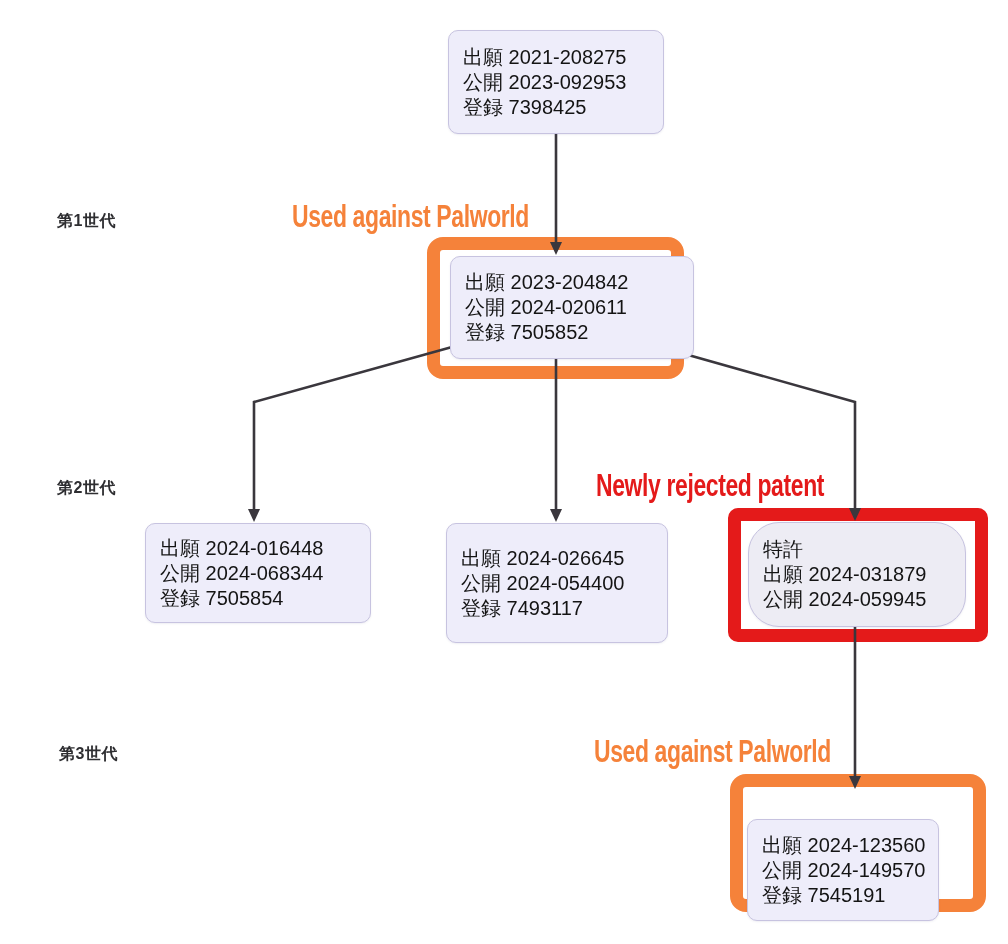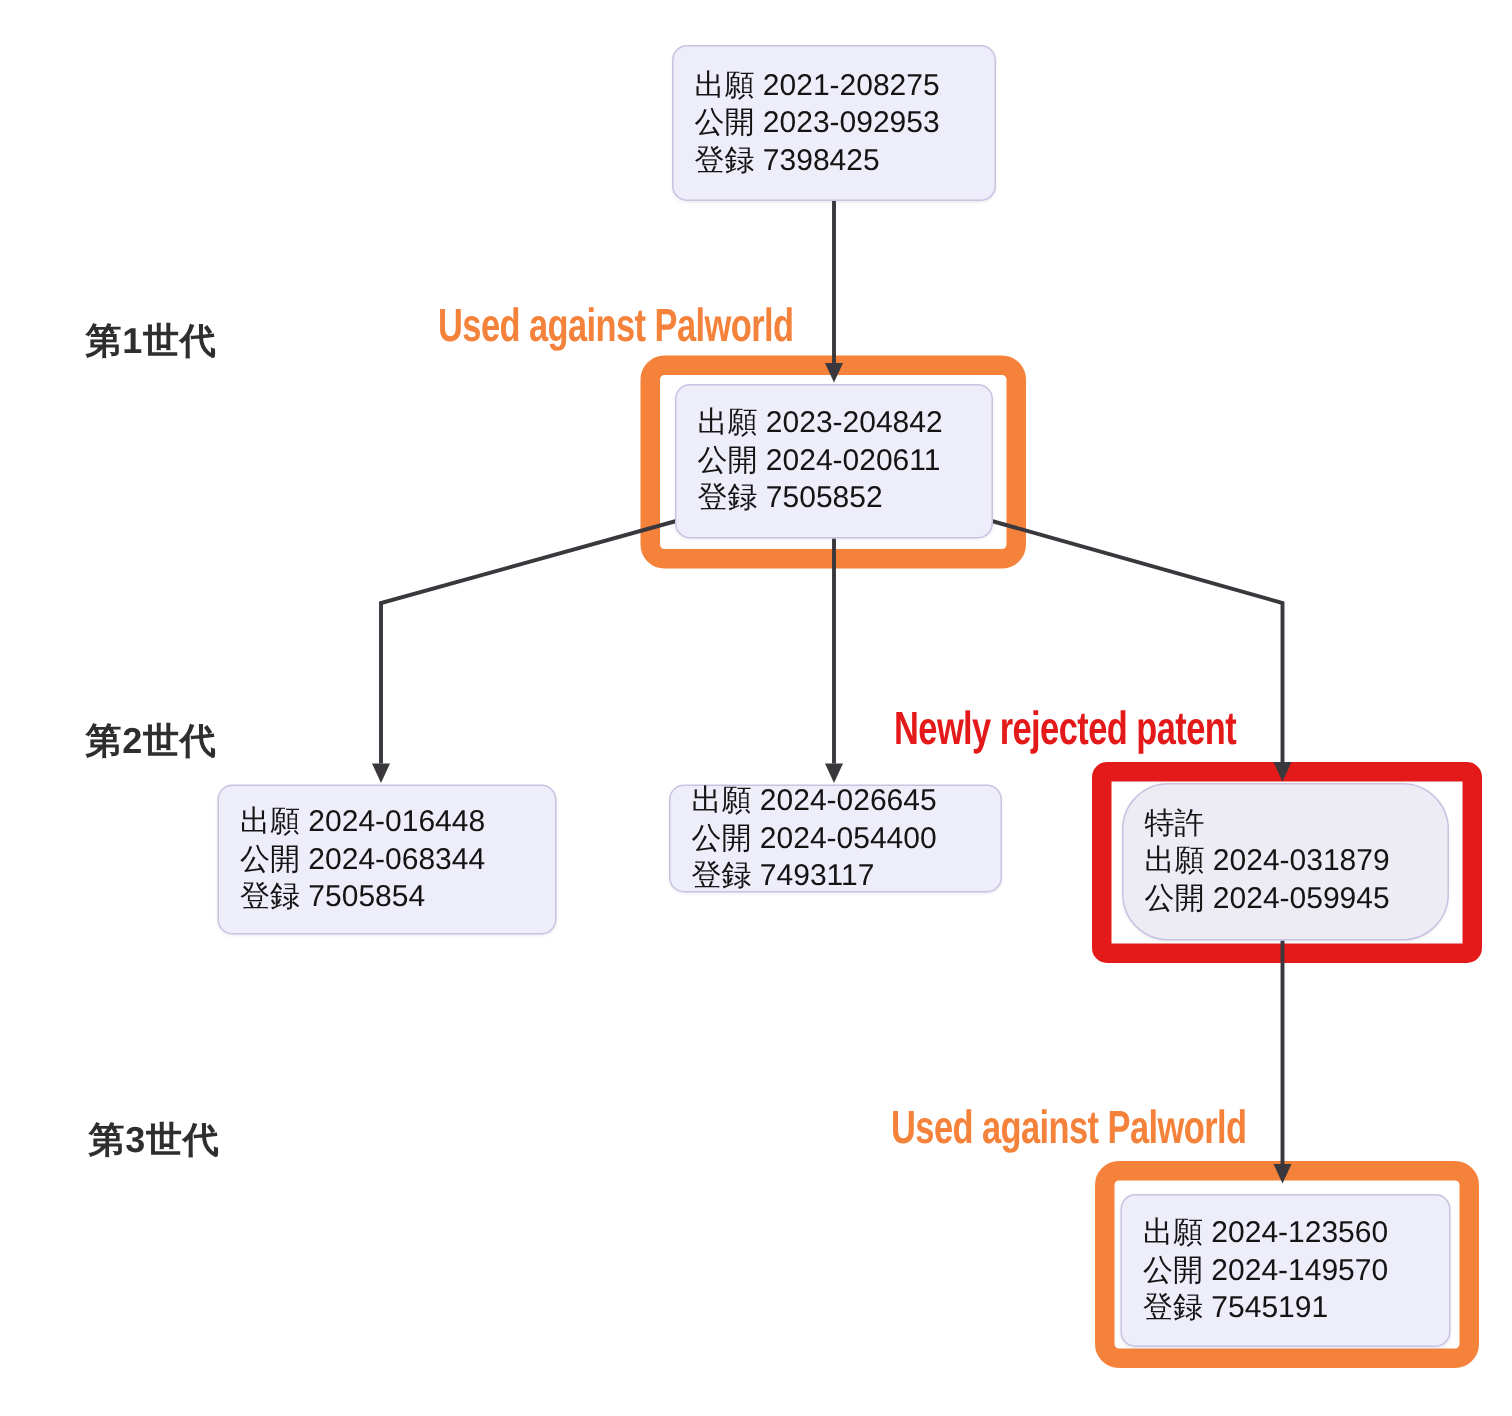--- a/index.html
+++ b/index.html
@@ -11,21 +11,21 @@
   .canvas {
     position: relative;
     width: 1008px;
     height: 944px;
     background: #ffffff;
     overflow: hidden;
   }
   
   .gen-label {
     position: absolute;
-    font-size: 24px;
+    font-size: 16px;
     font-weight: 700;
     color: #2e2e31;
     letter-spacing: 0.5px;
     white-space: nowrap;
     z-index: 4;
   }
   
   .frame {
     position: absolute;
     box-sizing: border-box;
@@ -118,43 +118,43 @@
   <div class="annot orange-text" style="left:292px; top:199px">Used against Palworld</div>
   <div class="annot red-text" style="left:596px; top:468px">Newly rejected patent</div>
   <div class="annot orange-text" style="left:594px; top:734px">Used against Palworld</div>
 
   <div class="node" style="left:448px; top:30px; width:216px; height:104px">
     <div class="nline">出願 2021-208275</div>
     <div class="nline">公開 2023-092953</div>
     <div class="nline">登録 7398425</div>
   </div>
 
-  <div class="node" style="left:450px; top:256px; width:212px; height:103px">
+  <div class="node" style="left:450px; top:256px; width:244px; height:103px">
     <div class="nline">出願 2023-204842</div>
     <div class="nline">公開 2024-020611</div>
     <div class="nline">登録 7505852</div>
   </div>
 
   <div class="node" style="left:145px; top:523px; width:226px; height:100px">
     <div class="nline">出願 2024-016448</div>
     <div class="nline">公開 2024-068344</div>
     <div class="nline">登録 7505854</div>
   </div>
 
-  <div class="node" style="left:446px; top:523px; width:222px; height:72px">
+  <div class="node" style="left:446px; top:523px; width:222px; height:120px">
     <div class="nline">出願 2024-026645</div>
     <div class="nline">公開 2024-054400</div>
     <div class="nline">登録 7493117</div>
   </div>
 
   <div class="node gray" style="left:748px; top:522px; width:218px; height:105px">
     <div class="nline">特許</div>
     <div class="nline">出願 2024-031879</div>
     <div class="nline">公開 2024-059945</div>
   </div>
 
-  <div class="node" style="left:747px; top:796px; width:220px; height:102px">
+  <div class="node" style="left:747px; top:819px; width:192px; height:102px">
     <div class="nline">出願 2024-123560</div>
     <div class="nline">公開 2024-149570</div>
     <div class="nline">登録 7545191</div>
   </div>
 
 </div>
 
 </body></html>

